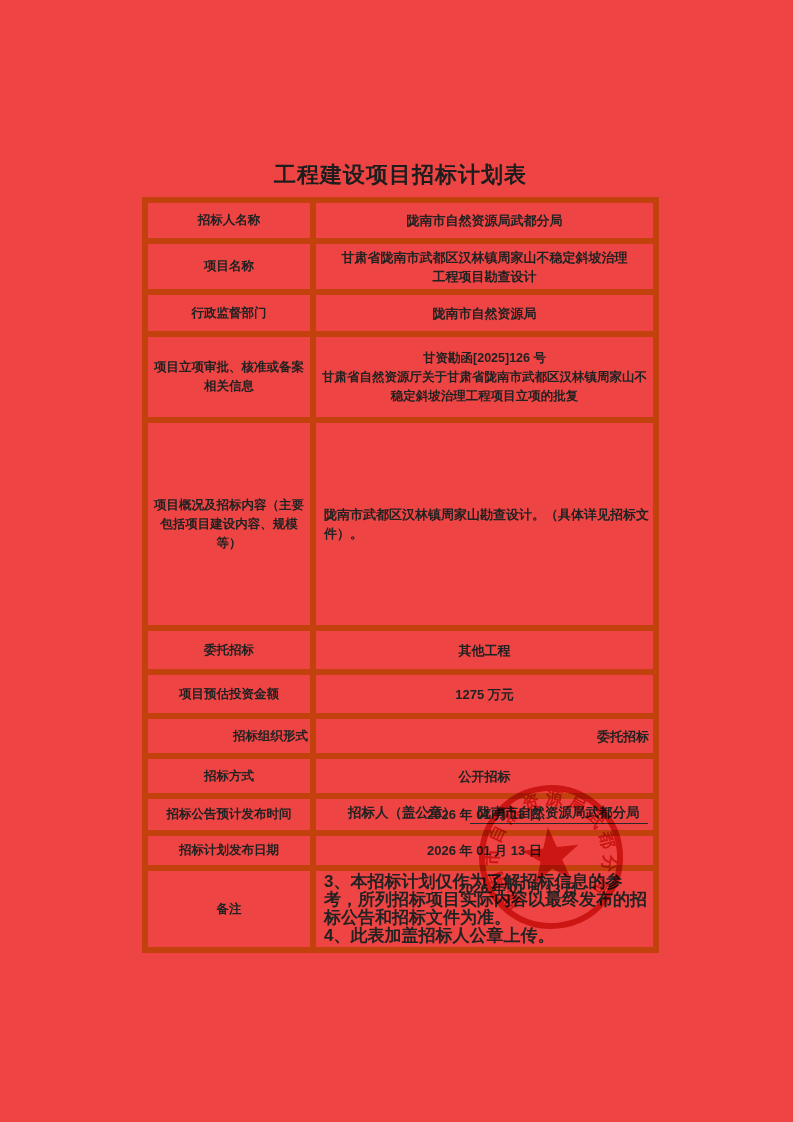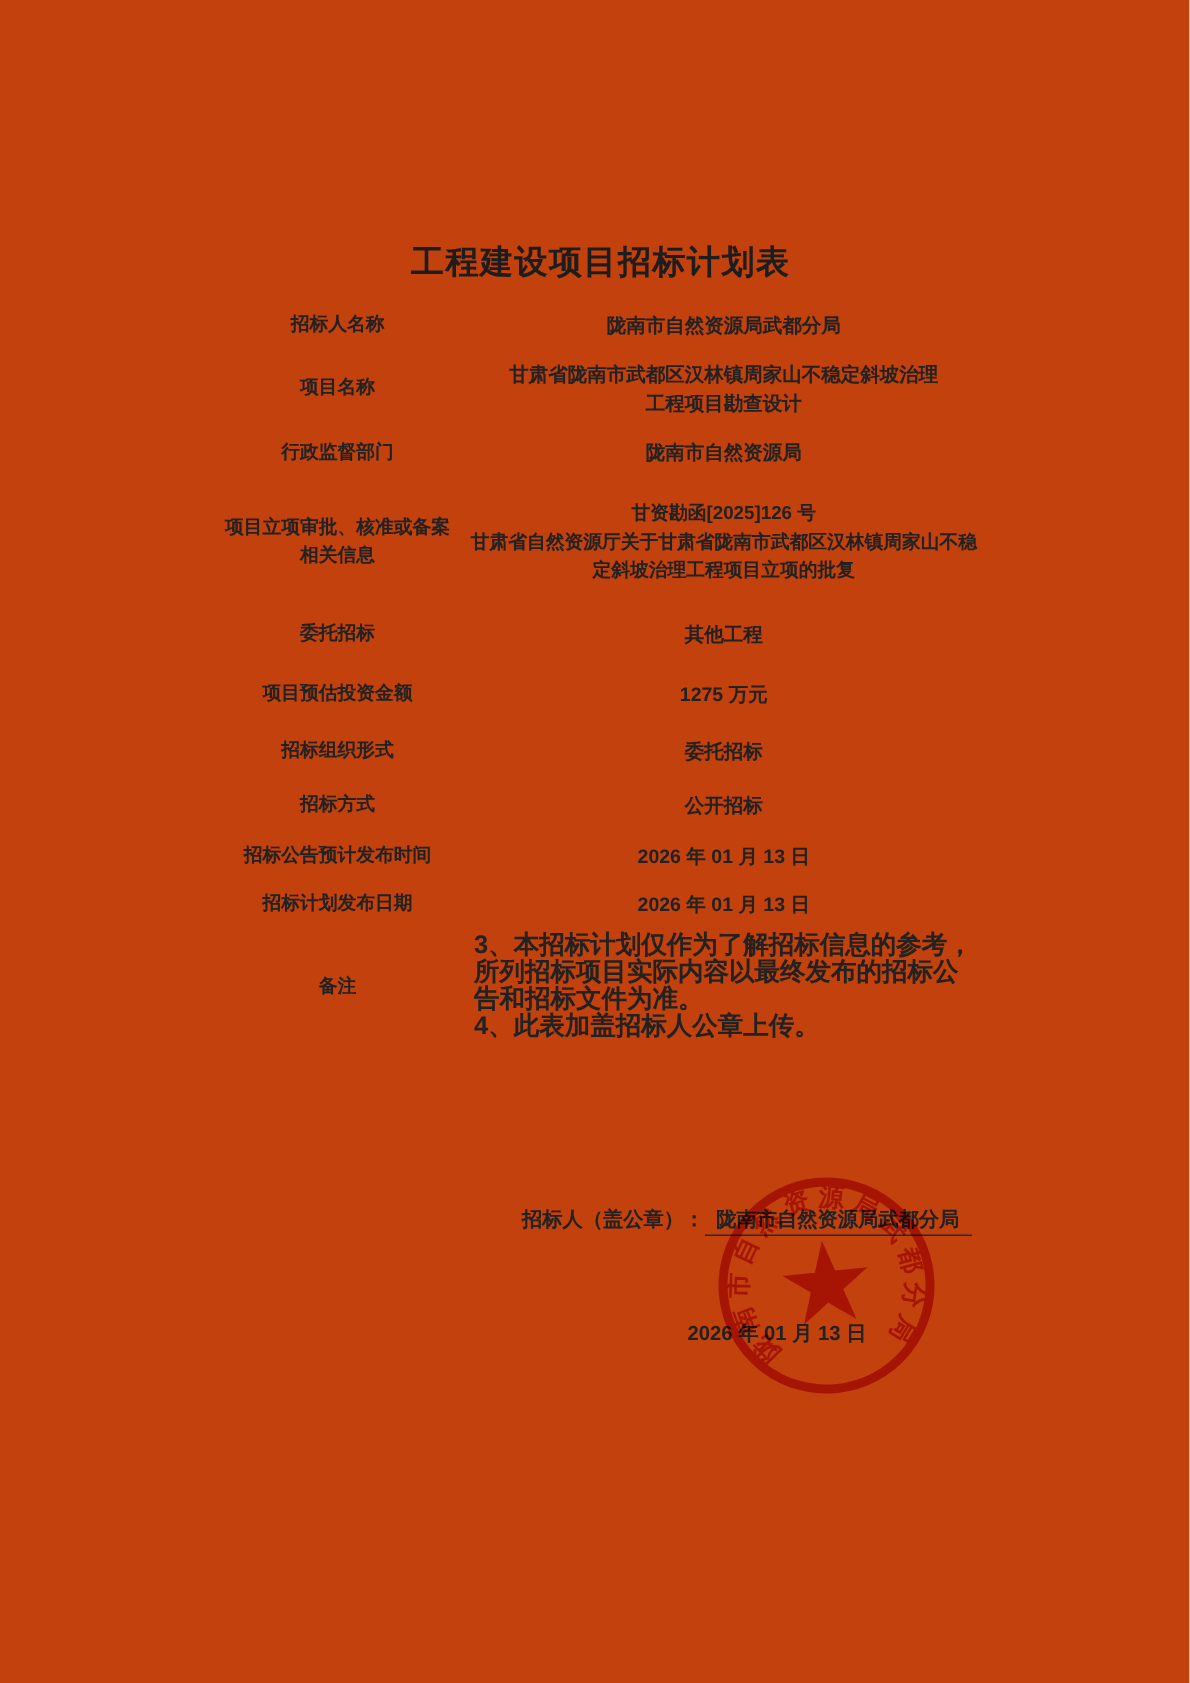--- a/index.html
+++ b/index.html
@@ -5,21 +5,21 @@
   html, body {
     margin: 0;
     padding: 0;
     background: #ffffff;
     font-family: "Liberation Sans", sans-serif;
   }
   .page {
     position: relative;
     width: 793px;
     height: 1122px;
-    background: #c2410c;
+    background: #ef4444;
     overflow: hidden;
   }
   .doc-title {
     position: absolute;
     left: 142px;
     top: 160px;
     width: 517px;
     text-align: center;
     font-size: 22px;
     font-weight: 700;
@@ -30,21 +30,21 @@
   table.plan {
     position: absolute;
     left: 142px;
     top: 197px;
     width: 517px;
     border-collapse: collapse;
     table-layout: fixed;
     color: #222222;
   }
   table.plan td {
-    border: 2px solid #c2410c;
+    border: 6px solid #c2410c;
     vertical-align: middle;
     white-space: pre-line;
     line-height: 19px;
   }
   td.lbl {
     width: 158px;
     text-align: center;
     font-weight: 700;
     font-size: 12.5px;
     padding: 0 2px;
@@ -57,21 +57,21 @@
     padding: 2px 4px;
   }
   td.val.left { text-align: left; padding: 2px 4px 2px 8px; }
   tr.r1  td { height: 31px; }
   tr.r2  td { height: 41px; }
   tr.r3  td { height: 32px; border-radius: 17px; }
   tr.r4  td { height: 76px; }
   tr.r5  td { height: 198px; }
   tr.r6  td { height: 34px; }
   tr.r7  td { height: 34px; }
-  tr.r8  td { height: 30px; }
+  tr.r8  td { height: 30px; text-align: right; }
   tr.r9  td { height: 30px; }
   tr.r10 td { height: 27px; }
   tr.r11 td { height: 25px; }
   tr.r12 td { height: 57px; line-height: 18px; }
   tr.r12 td.val { font-size: 17px; vertical-align: middle; }
   tr.r4  td.val { font-size: 12.5px; border-radius: 26px; }
 
   .sig-line {
     position: absolute;
     left: 348px;
@@ -139,20 +139,25 @@
       <tr class="r3">
         <td class="lbl">行政监督部门</td>
         <td class="val">陇南市自然资源局</td>
       </tr>
       <tr class="r4">
         <td class="lbl">项目立项审批、核准或备案
 相关信息</td>
         <td class="val">甘资勘函[2025]126 号
 甘肃省自然资源厅关于甘肃省陇南市武都区汉林镇周家山不稳定斜坡治理工程项目立项的批复</td>
       </tr>
+      <tr class="r5">
+        <td class="lbl">项目概况及招标内容（主要
+包括项目建设内容、规模等）</td>
+        <td class="val left">陇南市武都区汉林镇周家山勘查设计。（具体详见招标文件）。</td>
+      </tr>
       <tr class="r6">
         <td class="lbl">委托招标</td>
         <td class="val">其他工程</td>
       </tr>
       <tr class="r7">
         <td class="lbl">项目预估投资金额</td>
         <td class="val">1275 万元</td>
       </tr>
       <tr class="r8">
         <td class="lbl">招标组织形式</td>

